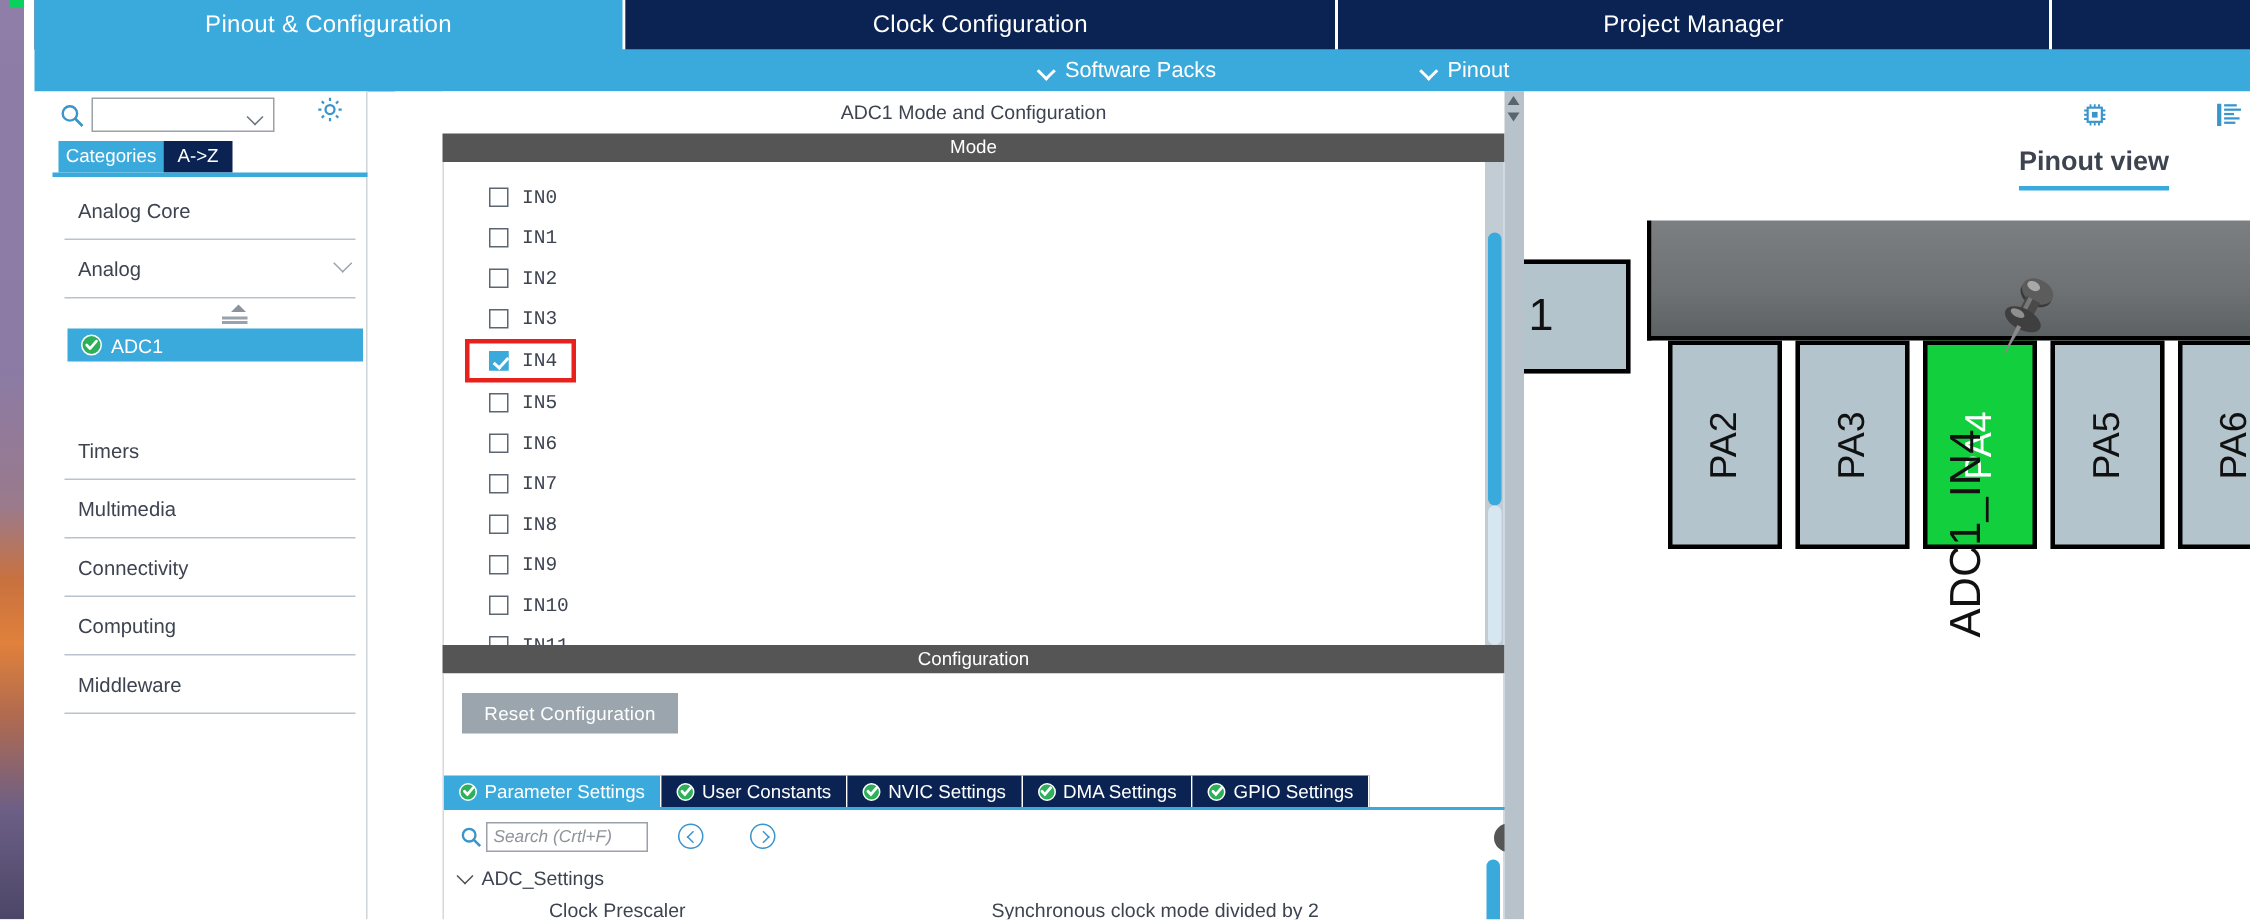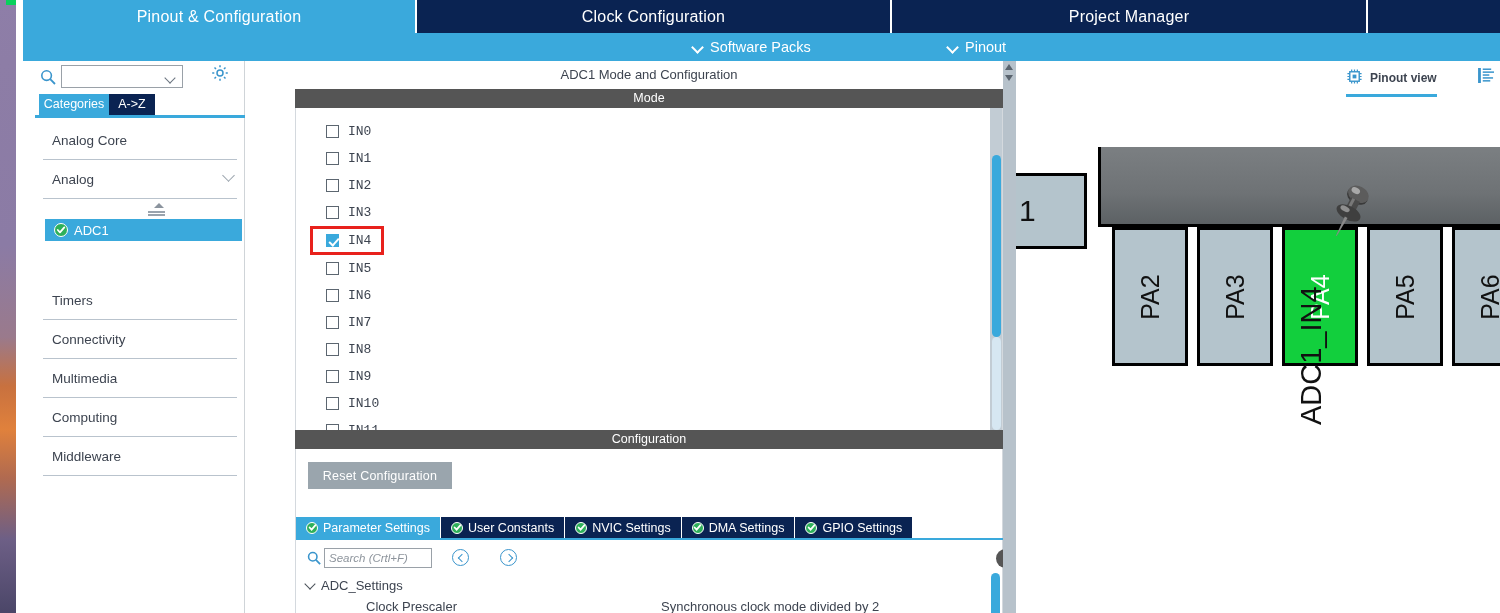--- a/index.html
+++ b/index.html
@@ -296,22 +296,23 @@
   .mid-arrow-dn { top: 14px;
     border-left: 4px solid transparent; border-right: 4px solid transparent; border-top: 6px solid #5a646e; }
 
   
   .right {
     position: absolute; left: 1016px; top: 61px; width: 484px; height: 552px;
     background: #ffffff; overflow: hidden;
   }
   .view-btn {
     display: flex; align-items: center; gap: 7px; cursor: pointer;
-    font-size: 12px; font-weight: bold; color: #3d4450; position: relative;
+    font-size: 18px; font-weight: bold; color: #3d4450; position: relative;
     padding-bottom: 2px;
+    flex-direction: column;
   }
   .view-btn.active::after {
     content: ""; position: absolute; left: 0; right: 0; bottom: -7px;
     height: 3px; background: #3aa9dc;
   }
   #view-pinout { position: absolute; left: 330px; top: 7px; }
   #view-system { position: absolute; left: 462px; top: 7px; }
 
   
   .chip-wrap { position: absolute; left: 0; top: 34px; width: 484px; height: 518px; }
@@ -429,25 +430,25 @@
           <span>ADC1</span>
         </div>
         <div class="gapspace"></div>
       </div>
 
       <div class="cat-row">
         <span class="lbl">Timers</span>
         <span class="arrow right"></span>
       </div>
       <div class="cat-row">
+        <span class="lbl">Multimedia</span>
+        <span class="arrow right"></span>
+      </div>
+      <div class="cat-row">
         <span class="lbl">Connectivity</span>
-        <span class="arrow right"></span>
-      </div>
-      <div class="cat-row">
-        <span class="lbl">Multimedia</span>
         <span class="arrow right"></span>
       </div>
       <div class="cat-row">
         <span class="lbl">Computing</span>
         <span class="arrow right"></span>
       </div>
       <div class="cat-row">
         <span class="lbl">Middleware</span>
         <span class="arrow right"></span>
       </div>

